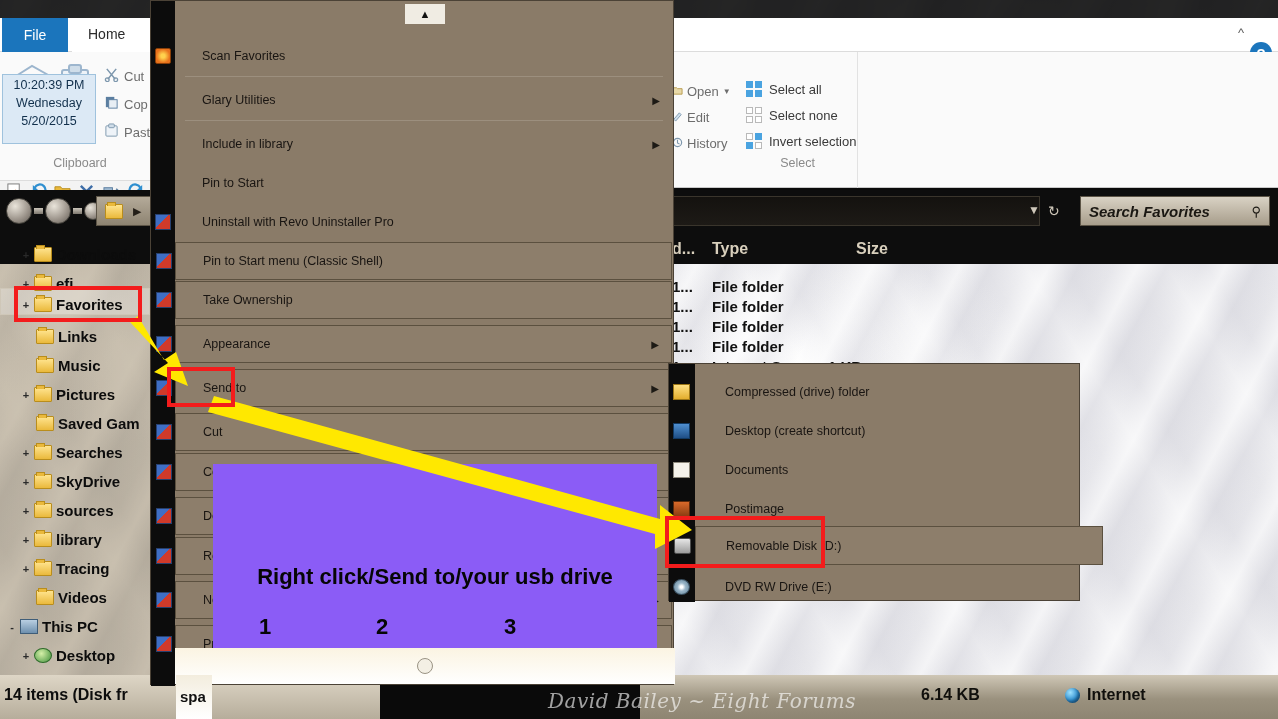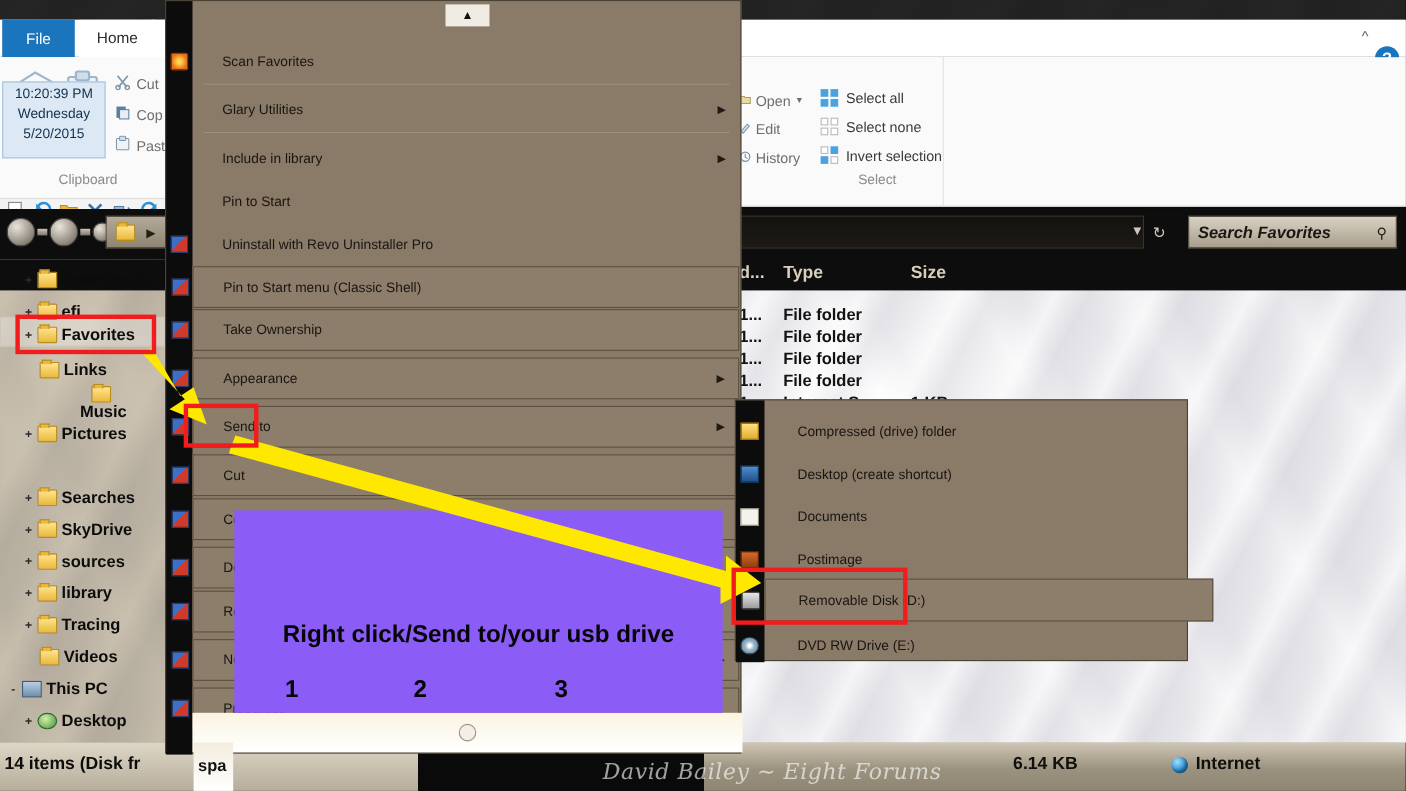--- a/index.html
+++ b/index.html
@@ -351,21 +351,21 @@
     <div class="addr-ctl" style="left:1048px; font-size:14px;">↻</div>
     <div class="searchbox">
       <span class="search-ph">Search Favorites</span>
       <span style="font-size:13px; color:#1a1712;">⚲</span>
     </div>
   </div>
 
   <div class="colhdr">
     <span style="left:672px;">d...</span>
     <span style="left:712px;">Type</span>
-    <span style="left:828px;">Size</span>
+    <span style="left:856px;">Size</span>
   </div>
 
   <div class="filelist">
     <div class="frow" style="top:14px; left:0; width:1278px;">
       <span class="fcol-date">1...</span>
       <span class="fcol-type">File folder</span>
       <span class="fcol-size"></span>
     </div>
     <div class="frow" style="top:34px; left:0; width:1278px;">
       <span class="fcol-date">1...</span>
@@ -404,28 +404,32 @@
     </div>
     <div class="tnode" style="top:58px; padding-left:18px;">
       <span class="texp">+</span>
       <span class="tico folder"></span>
       <span>Favorites</span>
     </div>
     <div class="tnode" style="top:90px; padding-left:36px;">
       <span class="tico folder"></span>
       <span>Links</span>
     </div>
-    <div class="tnode" style="top:119px; padding-left:36px;flex-direction:column;">
+    <div class="tnode" style="top:119px; padding-left:36px;">
       <span class="tico folder"></span>
       <span>Music</span>
     </div>
     <div class="tnode" style="top:148px; padding-left:18px;">
       <span class="texp">+</span>
       <span class="tico folder"></span>
       <span>Pictures</span>
+    </div>
+    <div class="tnode" style="top:177px; padding-left:36px;">
+      <span class="tico folder"></span>
+      <span>Saved Gam</span>
     </div>
     <div class="tnode" style="top:206px; padding-left:18px;">
       <span class="texp">+</span>
       <span class="tico folder"></span>
       <span>Searches</span>
     </div>
     <div class="tnode" style="top:235px; padding-left:18px;">
       <span class="texp">+</span>
       <span class="tico folder"></span>
       <span>SkyDrive</span>

